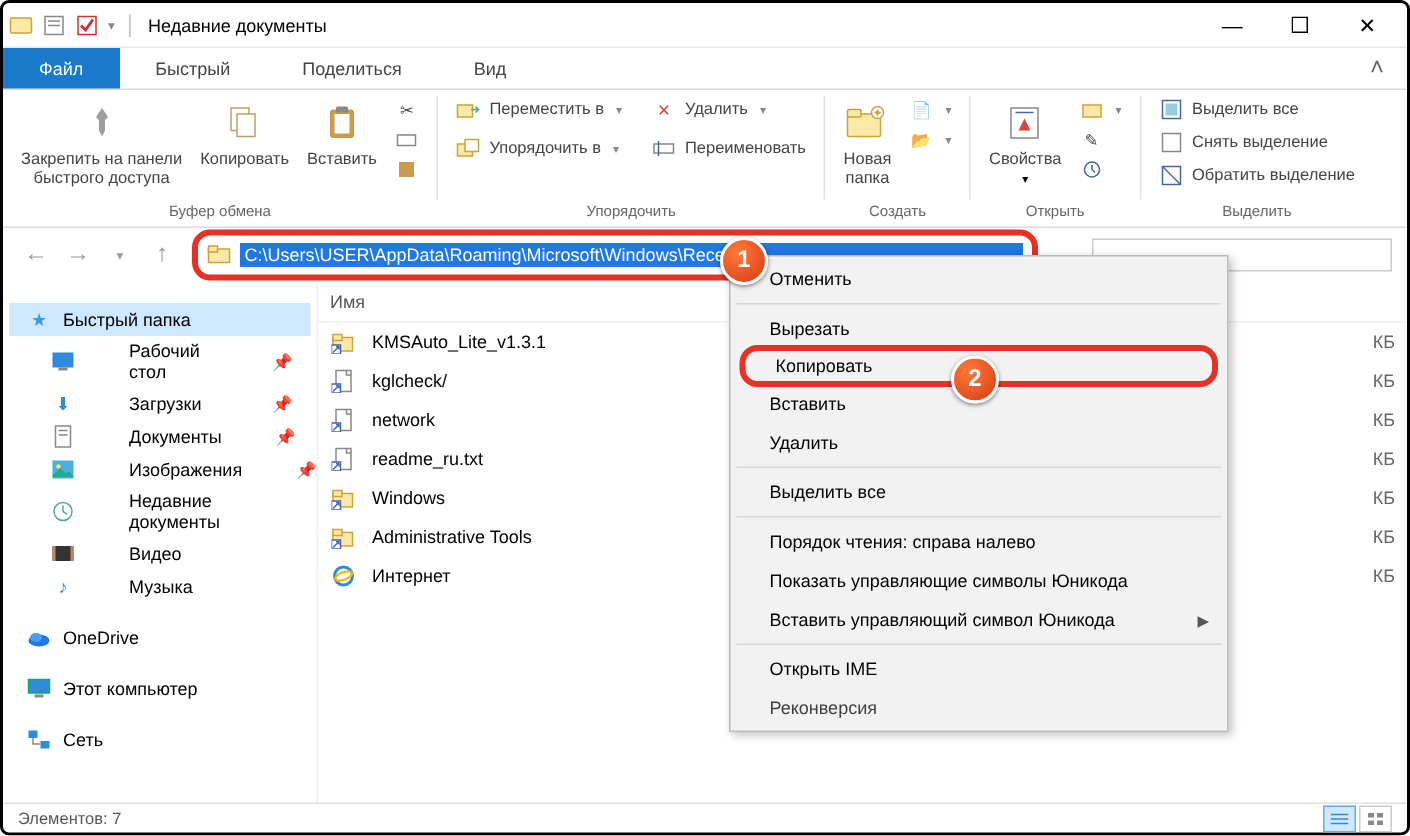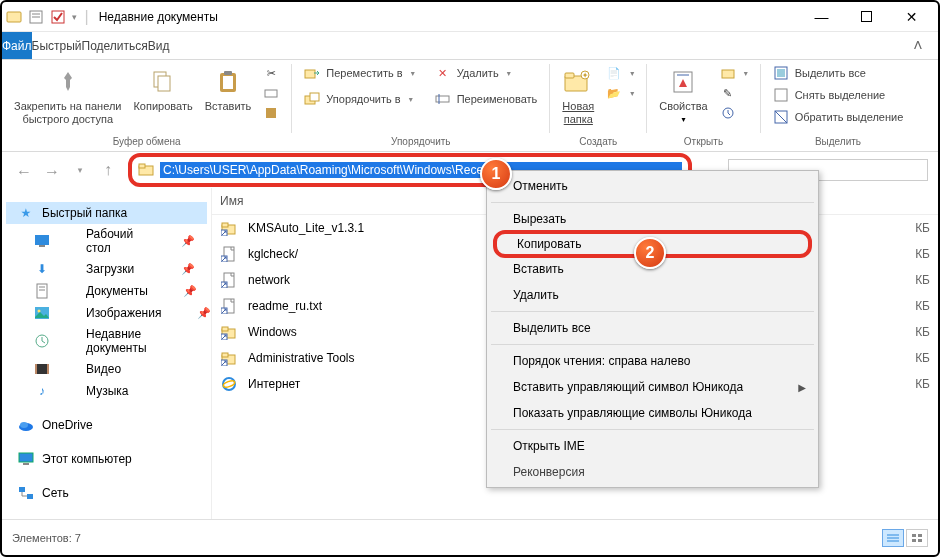--- a/index.html
+++ b/index.html
@@ -9,21 +9,21 @@
 
 .titlebar { height: 30px; display: flex; align-items: center; padding: 0 4px; border-bottom: 1px solid #e8e8e8; }
 .titlebar .qat { display: flex; align-items: center; gap: 6px; }
 .titlebar .qat .icn { width: 16px; height: 16px; display: inline-flex; align-items: center; justify-content: center; }
 .titlebar .title { margin-left: 8px; font-size: 12px; color: #000; }
 .titlebar .ctrls { margin-left: auto; display: flex; }
 .titlebar .ctrls .btn { width: 45px; height: 30px; display: flex; align-items: center; justify-content: center; font-size: 14px; }
 
 
 .rtabs { height: 28px; display: flex; align-items: stretch; border-bottom: 1px solid #dadada; }
-.rtabs .tab { padding: 0 0; font-size: 12px; display: flex; align-items: center; cursor: pointer; }
+.rtabs .tab { padding: 0 24px; font-size: 12px; display: flex; align-items: center; cursor: pointer; }
 .rtabs .tab.file { background: #1979ca; color: #fff; }
 .rtabs .tab.normal { color: #444; }
 .rtabs .expand { margin-left: auto; width: 40px; display: flex; align-items: center; justify-content: center; color: #666; }
 
 
 .ribbon { height: 92px; display: flex; border-bottom: 1px solid #dadada; background: #fff; }
 .group { display: flex; flex-direction: column; padding: 2px 6px; }
 .group .gbody { flex: 1; display: flex; align-items: flex-start; }
 .group .glabel { font-size: 10px; color: #666; text-align: center; padding: 2px 0; }
 .sep { width: 1px; background: #e0e0e0; margin: 4px 0 18px 0; }
@@ -74,21 +74,21 @@
 .ctx .item .sub { position: absolute; right: 10px; top: 8px; font-size: 10px; color: #555;}
 .ctx .divider { height: 1px; background: #d8d8d8; margin: 3px 2px; }
 .ctx .hl { border: 4px solid #e53126; border-radius: 12px; margin: -2px 4px; padding: 3px 26px 3px 20px;}
 
 
 .badge { position: absolute; width: 32px; height: 32px; border-radius: 50%; background: radial-gradient(circle at 35% 30%, #ff7a3a, #d63a13); border: 2px solid #fff; box-shadow: 0 1px 3px rgba(0,0,0,0.5); display: flex; align-items: center; justify-content: center; color: #fff; font-weight: bold; font-size: 16px; z-index: 60; }
 .b1 { top: 156px; left: 478px; }
 .b2 { top: 235px; left: 632px; }
 
 
-.status { height: 36px; border-top: 1px solid #e0e0e0; display: flex; align-items: center; padding: 0 10px; font-size: 11px; color: #555; }
+.status { height: 20px; border-top: 1px solid #e0e0e0; display: flex; align-items: center; padding: 0 10px; font-size: 11px; color: #555; }
 .status .vbtns { margin-left: auto; display: flex; gap: 2px; }
 .status .vbtn { width: 22px; height: 18px; border: 1px solid #ccc; display:flex; align-items:center; justify-content:center;}
 .status .vbtn.active { background: #cde8ff; border-color: #6aa8e8; }
 </style>
 </head>
 <body>
 
 <div class="window">
 
   <div class="titlebar">
@@ -239,21 +239,21 @@
       <div class="gbody">
         <div class="bigbtn">
           <div class="ic">
               <svg width="30" height="26">
                 <rect x="2" y="7" width="22" height="15" rx="1" fill="#ffe9a8" stroke="#caa33a"></rect>
                 <rect x="2" y="4" width="9" height="5" rx="1" fill="#ffe9a8" stroke="#caa33a"></rect>
                 <circle cx="22" cy="6" r="4" fill="#fff" stroke="#caa33a"></circle>
                 <text x="22" y="9" font-size="8" text-anchor="middle" fill="#caa33a">✦</text>
               </svg>
             </div>
-          <div class="lbl" style="white-space:pre-line;text-decoration:underline;">Новая
+          <div class="lbl" style="white-space:pre-line;">Новая
 папка</div>
         </div>
         <div class="smcol">
           <div class="smbtn">
               <span class="si">📄</span>
               <span class="dd">▾</span>
             </div>
           <div class="smbtn">
               <span class="si">📂</span>
               <span class="dd">▾</span>
@@ -559,22 +559,22 @@
     <div class="item">Отменить</div>
     <div class="divider"></div>
     <div class="item">Вырезать</div>
     <div class="item hl"><span>Копировать</span></div>
     <div class="item">Вставить</div>
     <div class="item">Удалить</div>
     <div class="divider"></div>
     <div class="item">Выделить все</div>
     <div class="divider"></div>
     <div class="item">Порядок чтения: справа налево</div>
+    <div class="item">Показать управляющие символы Юникода</div>
     <div class="item"><span>Вставить управляющий символ Юникода</span><span class="sub">▶</span></div>
-    <div class="item">Показать управляющие символы Юникода</div>
     <div class="divider"></div>
     <div class="item">Открыть IME</div>
     <div class="item disabled">Реконверсия</div>
   </div>
 
   <div class="badge b1">1</div>
   <div class="badge b2">2</div>
 
   <div class="status">
     <span>Элементов: 7</span>

